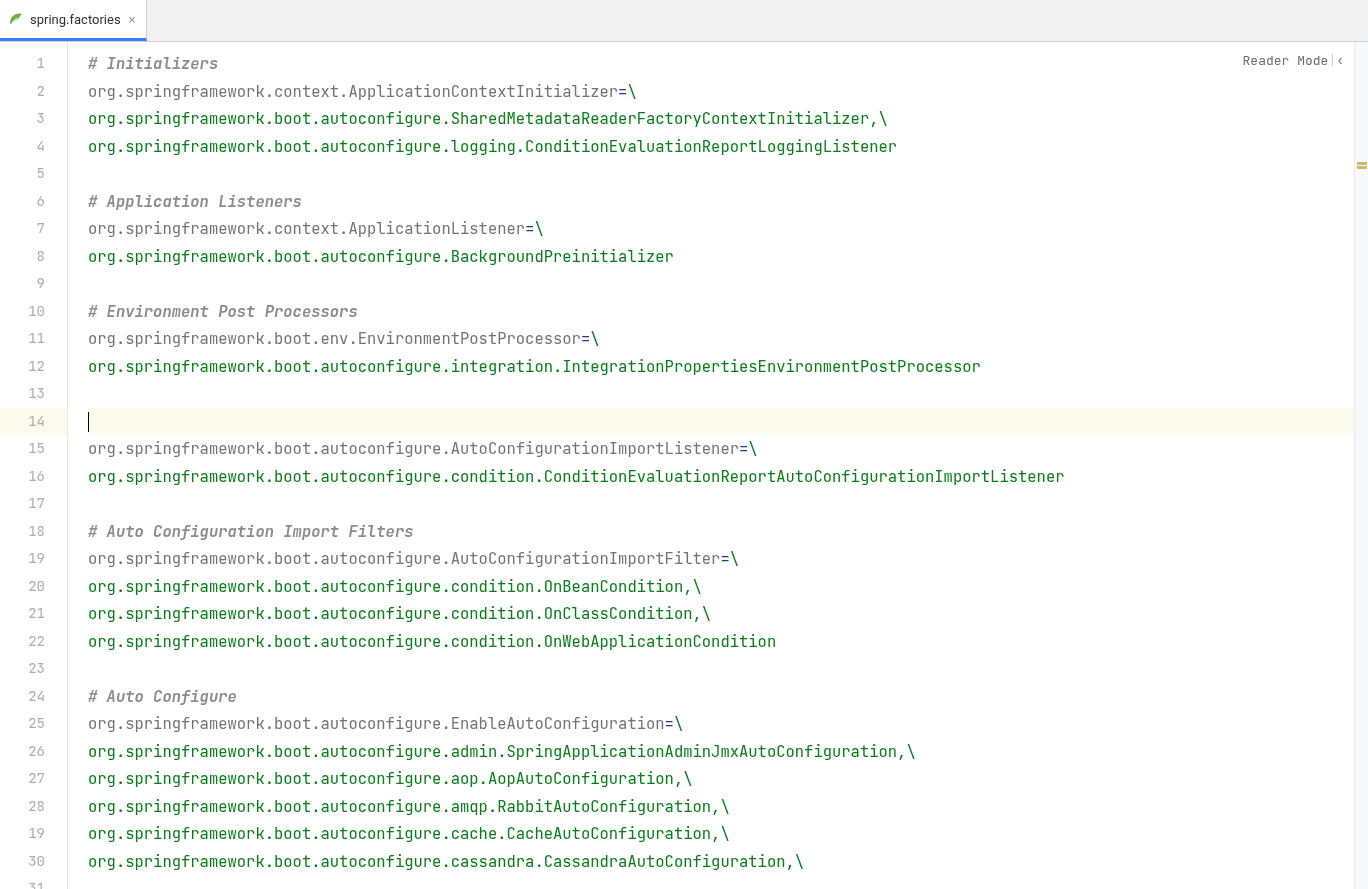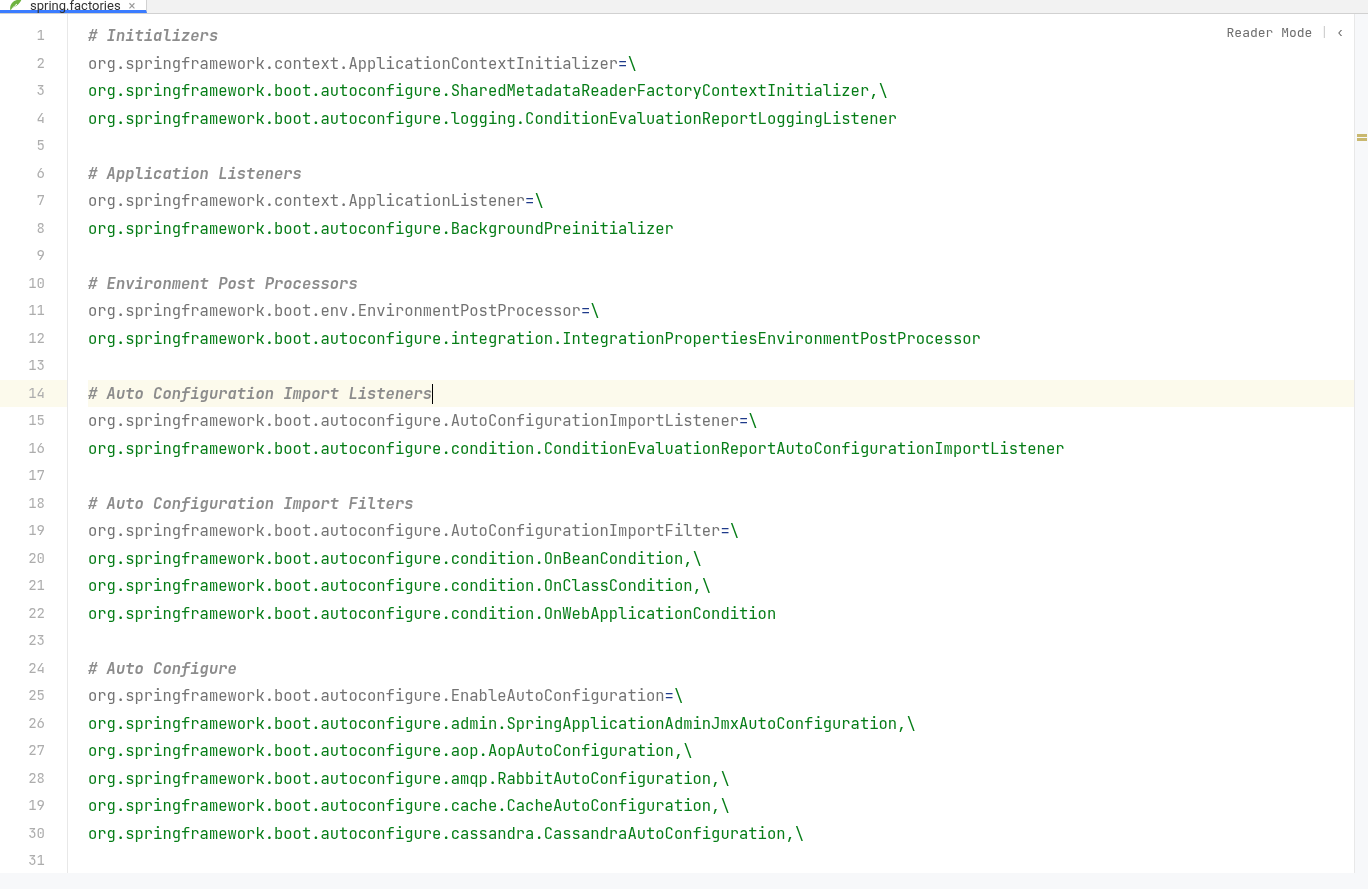--- a/index.html
+++ b/index.html
@@ -4,21 +4,21 @@
   <style>
     * { margin: 0; padding: 0; box-sizing: border-box; }
     body {
       font-family: -apple-system, BlinkMacSystemFont, "Segoe UI", Roboto, sans-serif;
       background: #f7f8fa;
       overflow: hidden;
       width: 1368px;
       height: 889px;
     }
     .tab-bar {
-      height: 14px;
+      height: 42px;
       background: #f2f2f2;
       border-bottom: 1px solid #d1d1d1;
       display: flex;
       align-items: stretch;
     }
     .tab {
       display: flex;
       align-items: center;
       padding: 0 8px;
       background: #ffffff;
@@ -101,21 +101,20 @@
     .reader-mode {
       position: absolute;
       top: 10px;
       right: 24px;
       font-size: 13px;
       color: #6e6e6e;
       z-index: 10;
       cursor: pointer;
       display: flex;
       align-items: center;
-      gap: 8px;
     }
     .reader-divider {
       color: #d0d0d0;
     }
     .right-edge {
       position: absolute;
       right: 0;
       top: 0;
       width: 14px;
       height: 100%;
@@ -192,21 +191,21 @@
       <div class="code-line"><span class="tok-value">org.springframework.boot.autoconfigure.logging.ConditionEvaluationReportLoggingListener</span></div>
       <div class="code-line"></div>
       <div class="code-line"><span class="tok-comment"># Application Listeners</span></div>
       <div class="code-line"><span class="tok-key">org.springframework.context.ApplicationListener</span><span class="tok-separator">=</span><span class="tok-value">\</span></div>
       <div class="code-line"><span class="tok-value">org.springframework.boot.autoconfigure.BackgroundPreinitializer</span></div>
       <div class="code-line"></div>
       <div class="code-line"><span class="tok-comment"># Environment Post Processors</span></div>
       <div class="code-line"><span class="tok-key">org.springframework.boot.env.EnvironmentPostProcessor</span><span class="tok-separator">=</span><span class="tok-value">\</span></div>
       <div class="code-line"><span class="tok-value">org.springframework.boot.autoconfigure.integration.IntegrationPropertiesEnvironmentPostProcessor</span></div>
       <div class="code-line"></div>
-      <div class="code-line highlighted"><span class="tok-comment"># Auto Configuration Import Listeners</span><span class="caret"></span></div>
+      <div class="code-line highlighted"><span class="caret"></span></div>
       <div class="code-line"><span class="tok-key">org.springframework.boot.autoconfigure.AutoConfigurationImportListener</span><span class="tok-separator">=</span><span class="tok-value">\</span></div>
       <div class="code-line"><span class="tok-value">org.springframework.boot.autoconfigure.condition.ConditionEvaluationReportAutoConfigurationImportListener</span></div>
       <div class="code-line"></div>
       <div class="code-line"><span class="tok-comment"># Auto Configuration Import Filters</span></div>
       <div class="code-line"><span class="tok-key">org.springframework.boot.autoconfigure.AutoConfigurationImportFilter</span><span class="tok-separator">=</span><span class="tok-value">\</span></div>
       <div class="code-line"><span class="tok-value">org.springframework.boot.autoconfigure.condition.OnBeanCondition,\</span></div>
       <div class="code-line"><span class="tok-value">org.springframework.boot.autoconfigure.condition.OnClassCondition,\</span></div>
       <div class="code-line"><span class="tok-value">org.springframework.boot.autoconfigure.condition.OnWebApplicationCondition</span></div>
       <div class="code-line"></div>
       <div class="code-line"><span class="tok-comment"># Auto Configure</span></div>

